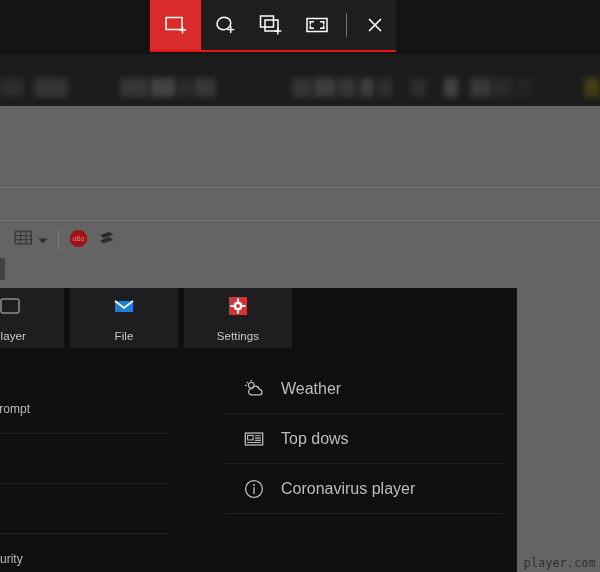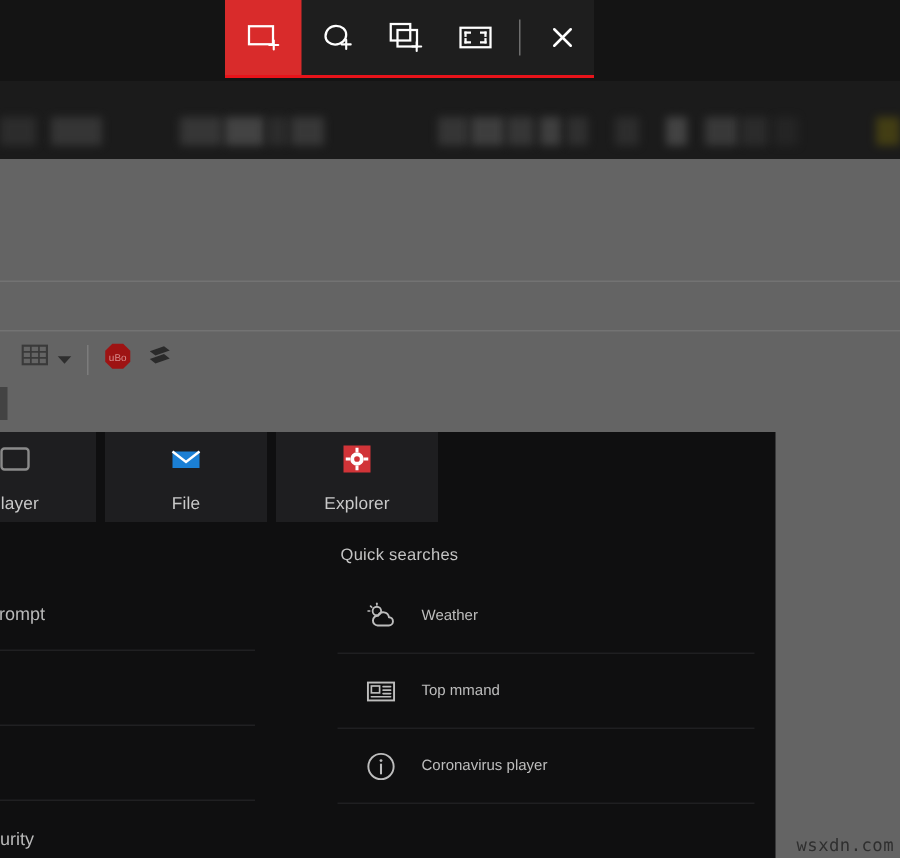--- a/index.html
+++ b/index.html
@@ -91,21 +91,21 @@
     display: flex; align-items: center;
     border-bottom: 1px solid #1f1f21;
     gap: 16px;
     padding-left: 18px;
   }
   .qrow .qicon {
     width: 22px; height: 22px;
     flex: 0 0 22px;
     display: flex; align-items: center; justify-content: center;
   }
-  .qrow .qlabel { font-size: 10px; color: #bdbdbd; }
+  .qrow .qlabel { font-size: 16px; color: #bdbdbd; }
 
   
   .dim-overlay {
     position: absolute;
     background: rgba(150,150,150,0.62);
     pointer-events: none;
   }
   #dim-top    { left: 0;    top: 106px; width: 600px; height: 182px; }
   #dim-right  { left: 517px; top: 288px; width: 83px;  height: 284px; }
 
@@ -231,42 +231,41 @@
               <rect x="3" y="3" width="18" height="18" fill="#d13438"></rect>
               <path d="M12 7.5a4.5 4.5 0 1 0 0 9 4.5 4.5 0 0 0 0-9zm0 2.6a1.9 1.9 0 1 1 0 3.8 1.9 1.9 0 0 1 0-3.8z" fill="#ffffff"></path>
               <g fill="#ffffff">
                 <rect x="11" y="4.5" width="2" height="3"></rect>
                   <rect x="11" y="16.5" width="2" height="3"></rect>
                 <rect x="4.5" y="11" width="3" height="2"></rect>
                   <rect x="16.5" y="11" width="3" height="2"></rect>
               </g>
             </svg>
           </span>
-          <span class="tlabel">Explorer</span>
+          <span class="tlabel">Settings</span>
         </div>
 
       </div>
 
       <div class="results-list">
         <div class="result-row">
           <span>mmand Prompt</span>
         </div>
         <div class="result-row">
           
         </div>
         <div class="result-row">
           
         </div>
         <div class="result-row">
           <span>dows Security</span>
         </div>
       </div>
 
       <div class="quick">
-        <div class="quick-heading">Quick searches</div>
 
         <div class="qrow">
           <span class="qicon">
             <svg width="22" height="22" viewBox="0 0 24 24">
               <circle cx="9" cy="8" r="3.1" fill="none" stroke="#bdbdbd" stroke-width="1.3"></circle>
               <g stroke="#bdbdbd" stroke-width="1.2" stroke-linecap="round">
                 <line x1="9" y1="2.4" x2="9" y2="3.6"></line>
                   <line x1="4.4" y1="4.4" x2="5.3" y2="5.3"></line>
                 <line x1="2.6" y1="8" x2="3.8" y2="8"></line>
               </g>
@@ -282,21 +281,21 @@
               <rect x="2.5" y="5.5" width="19" height="13" fill="none" stroke="#bdbdbd" stroke-width="1.4"></rect>
               <rect x="5" y="8" width="6" height="5" fill="none" stroke="#bdbdbd" stroke-width="1.2"></rect>
               <g stroke="#bdbdbd" stroke-width="1.2" stroke-linecap="round">
                 <line x1="13.5" y1="8.5" x2="19" y2="8.5"></line>
                 <line x1="13.5" y1="11" x2="19" y2="11"></line>
                 <line x1="13.5" y1="13.5" x2="19" y2="13.5"></line>
                 <line x1="5" y1="15.8" x2="19" y2="15.8"></line>
               </g>
             </svg>
           </span>
-          <span class="qlabel">Top mmand</span>
+          <span class="qlabel">Top dows</span>
         </div>
 
 
         <div class="qrow">
           <span class="qicon">
             <svg width="22" height="22" viewBox="0 0 24 24">
               <circle cx="12" cy="12" r="9.2" fill="none" stroke="#bdbdbd" stroke-width="1.4"></circle>
               <circle cx="12" cy="7.7" r="1.05" fill="#bdbdbd"></circle>
               <path d="M12 10.6v6.4" fill="none" stroke="#bdbdbd" stroke-width="1.5" stroke-linecap="round"></path>
             </svg>
@@ -419,15 +418,15 @@
         <svg width="20" height="20" viewBox="0 0 20 20">
           <g stroke="#ffffff" stroke-width="1.7" stroke-linecap="round">
             <line x1="4.5" y1="4.5" x2="15.5" y2="15.5"></line>
             <line x1="15.5" y1="4.5" x2="4.5" y2="15.5"></line>
           </g>
         </svg>
       </span>
     </div>
   </div>
 
-  <div class="watermark">wsxdn.com</div>
+  <div class="watermark">player.com</div>
 
 </div>
 
 </body></html>

